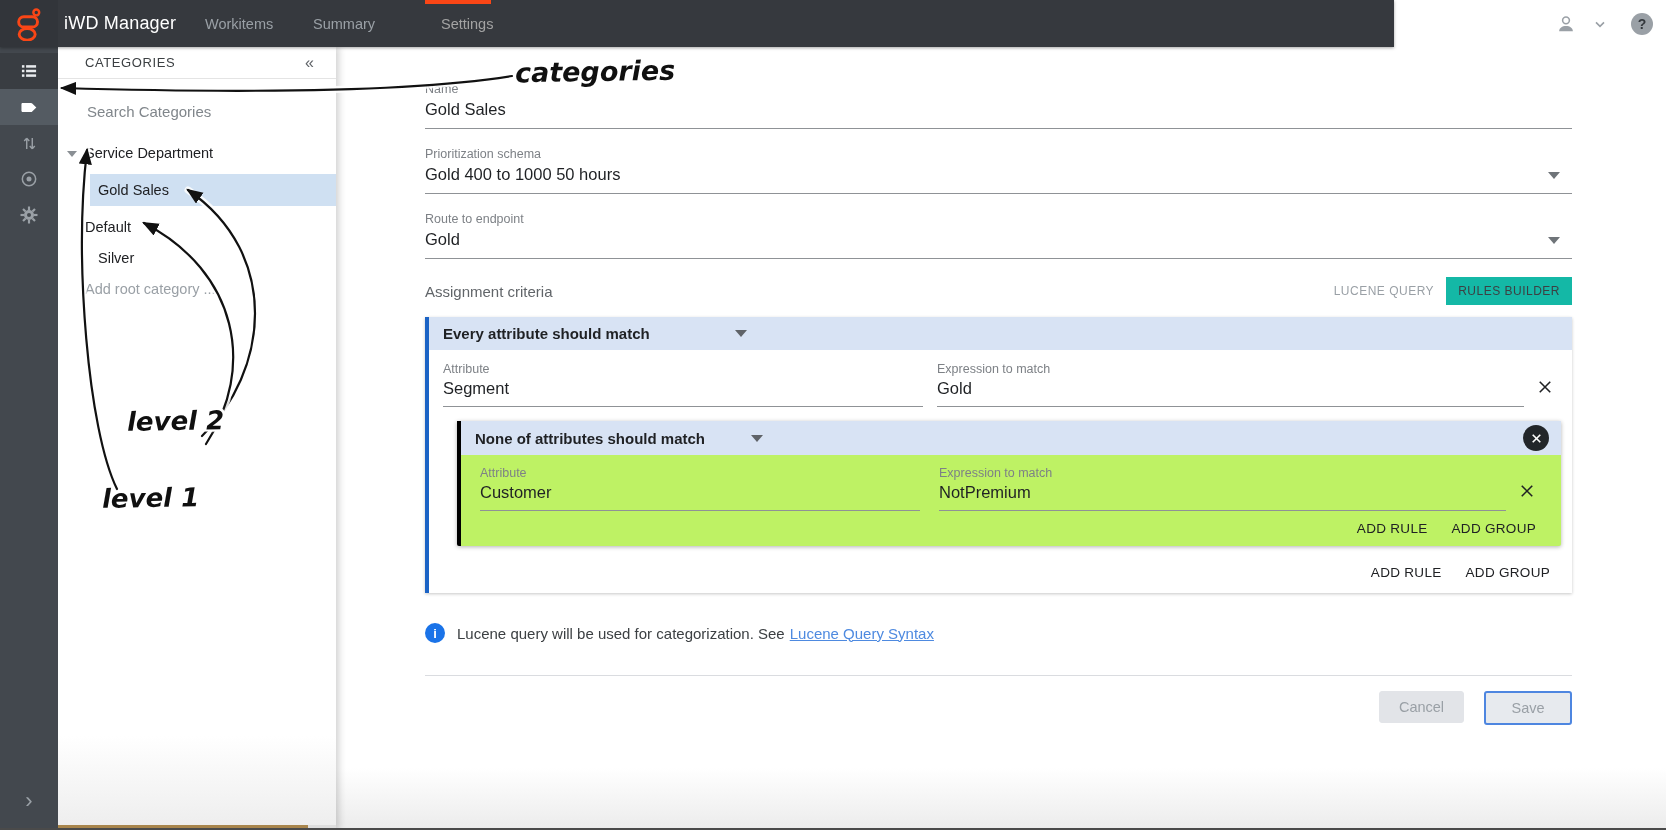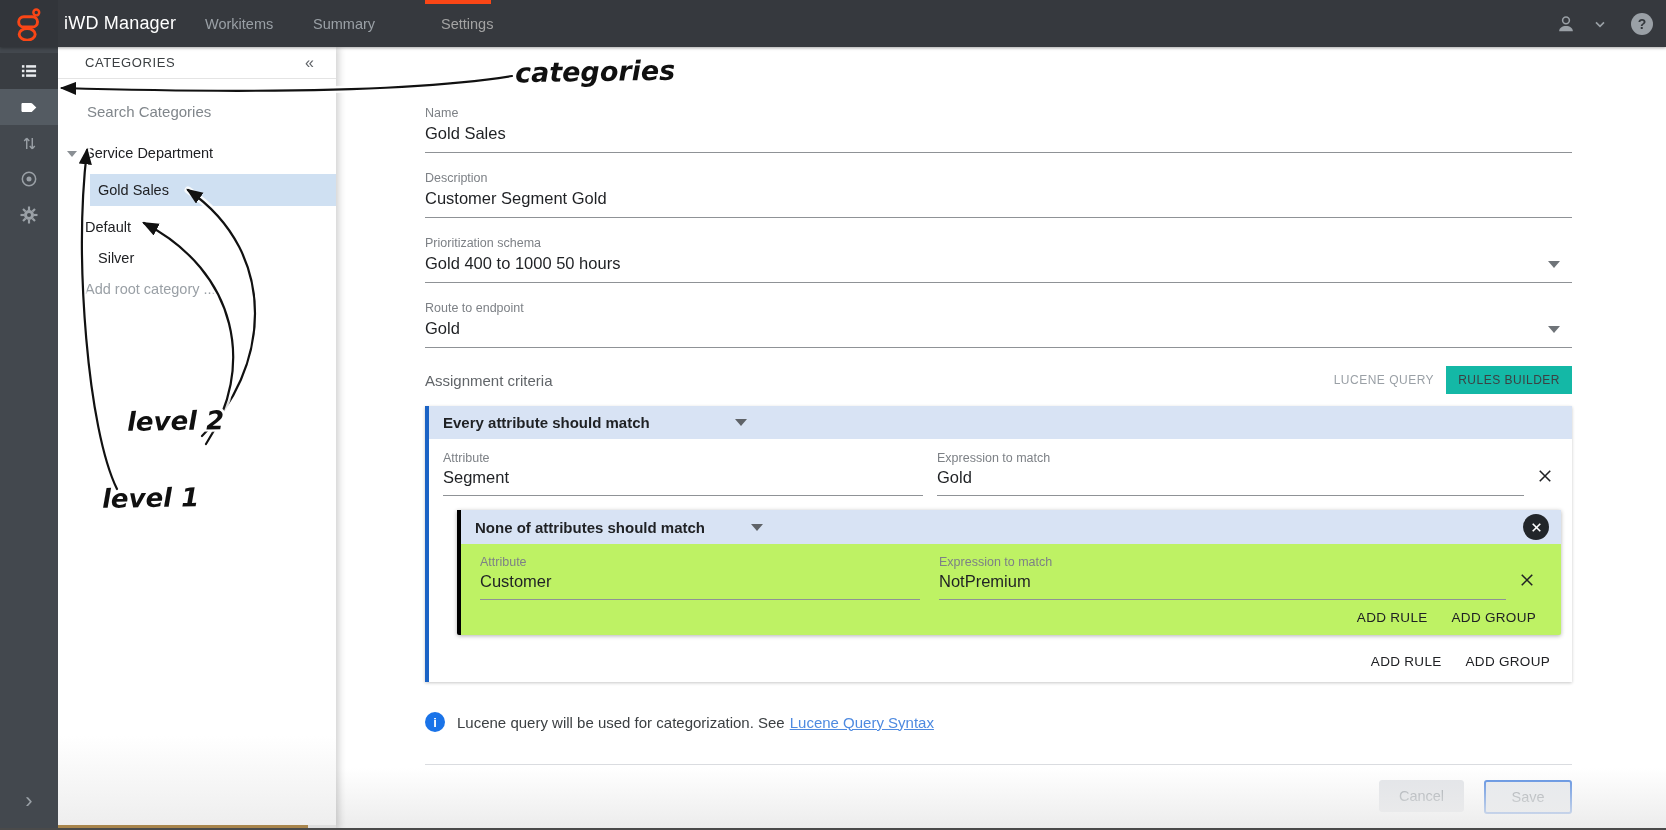--- a/index.html
+++ b/index.html
@@ -1,20 +1,20 @@
 <!DOCTYPE html>
 <html><head>
 <meta charset="utf-8">
 <style>
   html,body{margin:0;padding:0;}
   #screen{position:relative;width:1666px;height:830px;overflow:hidden;background:#fff;
           font-family:"Liberation Sans",sans-serif;color:#202124;}
 
   
-  .topbar{position:absolute;left:0;top:0;width:1666px;height:47px;background:#36393e;z-index:5;
+  .topbar{position:absolute;left:0;top:0;width:1394px;height:47px;background:#36393e;z-index:5;
           box-shadow:0 1px 3px rgba(0,0,0,.35);}
   .logo{position:absolute;left:0;top:0;width:58px;height:47px;display:flex;align-items:center;justify-content:center;background:#32353a;cursor:pointer;}
   .app-title{position:absolute;left:64px;top:0;height:47px;display:flex;align-items:center;
              color:#fff;font-size:18px;font-weight:500;letter-spacing:.2px;}
   .nav-item{position:absolute;top:0;height:47px;display:flex;align-items:center;
             color:#9aa0a6;font-size:14.5px;cursor:pointer;}
   .nav-item.active{color:#a3a3a3;font-weight:400;}
   .tab-indicator{position:absolute;left:425px;top:0;width:66px;height:4px;background:#fa4616;}
   .tb-icon{position:absolute;top:0;height:47px;display:flex;align-items:center;cursor:pointer;}
   .help-circle{width:22px;height:22px;border-radius:50%;background:#9aa0a6;color:#33373c;
@@ -45,21 +45,21 @@
   .tree-row.lvl2{margin-left:32px;height:32px;}
   .tree-row.lvl2 .tree-label{padding-left:8px;}
   .tree-row.selected{background:#cfe0f2;}
   .tree-row.gap-above{margin-top:6px;}
   .tree-row.muted .tree-label{color:#9aa0a6;}
   .caret-down{position:absolute;left:9px;top:13px;width:0;height:0;
               border-left:5px solid transparent;border-right:5px solid transparent;border-top:6px solid #8a8f94;}
 
   
   .main{position:absolute;left:336px;top:47px;width:1330px;height:783px;background:#fff;}
-  .content{width:1147px;margin-left:89px;padding-top:59px;}
+  .content{width:1147px;margin-left:89px;padding-top:35px;}
   .field{margin-bottom:18px;cursor:text;}
   .field .f-label{font-size:12.5px;color:#7d8186;margin-bottom:4px;}
   .field .f-value{position:relative;font-size:16.5px;color:#1f2124;padding-bottom:9px;border-bottom:1px solid #8f9296;}
   .dd-caret{position:absolute;right:12px;top:7px;width:0;height:0;cursor:pointer;
             border-left:6px solid transparent;border-right:6px solid transparent;border-top:7px solid #6f7479;}
   .assign-row{margin-top:16px;display:flex;align-items:center;justify-content:space-between;}
   .assign-label{font-size:15px;color:#616569;}
   .toggle{display:flex;align-items:center;}
   .tgl{font-size:12px;letter-spacing:.5px;padding:7px 12px;cursor:pointer;}
   .tgl.lucene{color:#9aa0a6;}
@@ -233,24 +233,20 @@
   </div>
 
   <div class="main">
     <div class="content">
 
       <div class="field">
         <div class="f-label">Name</div>
         <div class="f-value">Gold Sales</div>
       </div>
 
-      <div class="field">
-        <div class="f-label">Description</div>
-        <div class="f-value">Customer Segment Gold</div>
-      </div>
 
       <div class="field">
         <div class="f-label">Prioritization schema</div>
         <div class="f-value">
           <span>Gold 400 to 1000 50 hours</span>
           <span class="dd-caret"></span>
         </div>
       </div>
 
       <div class="field">

